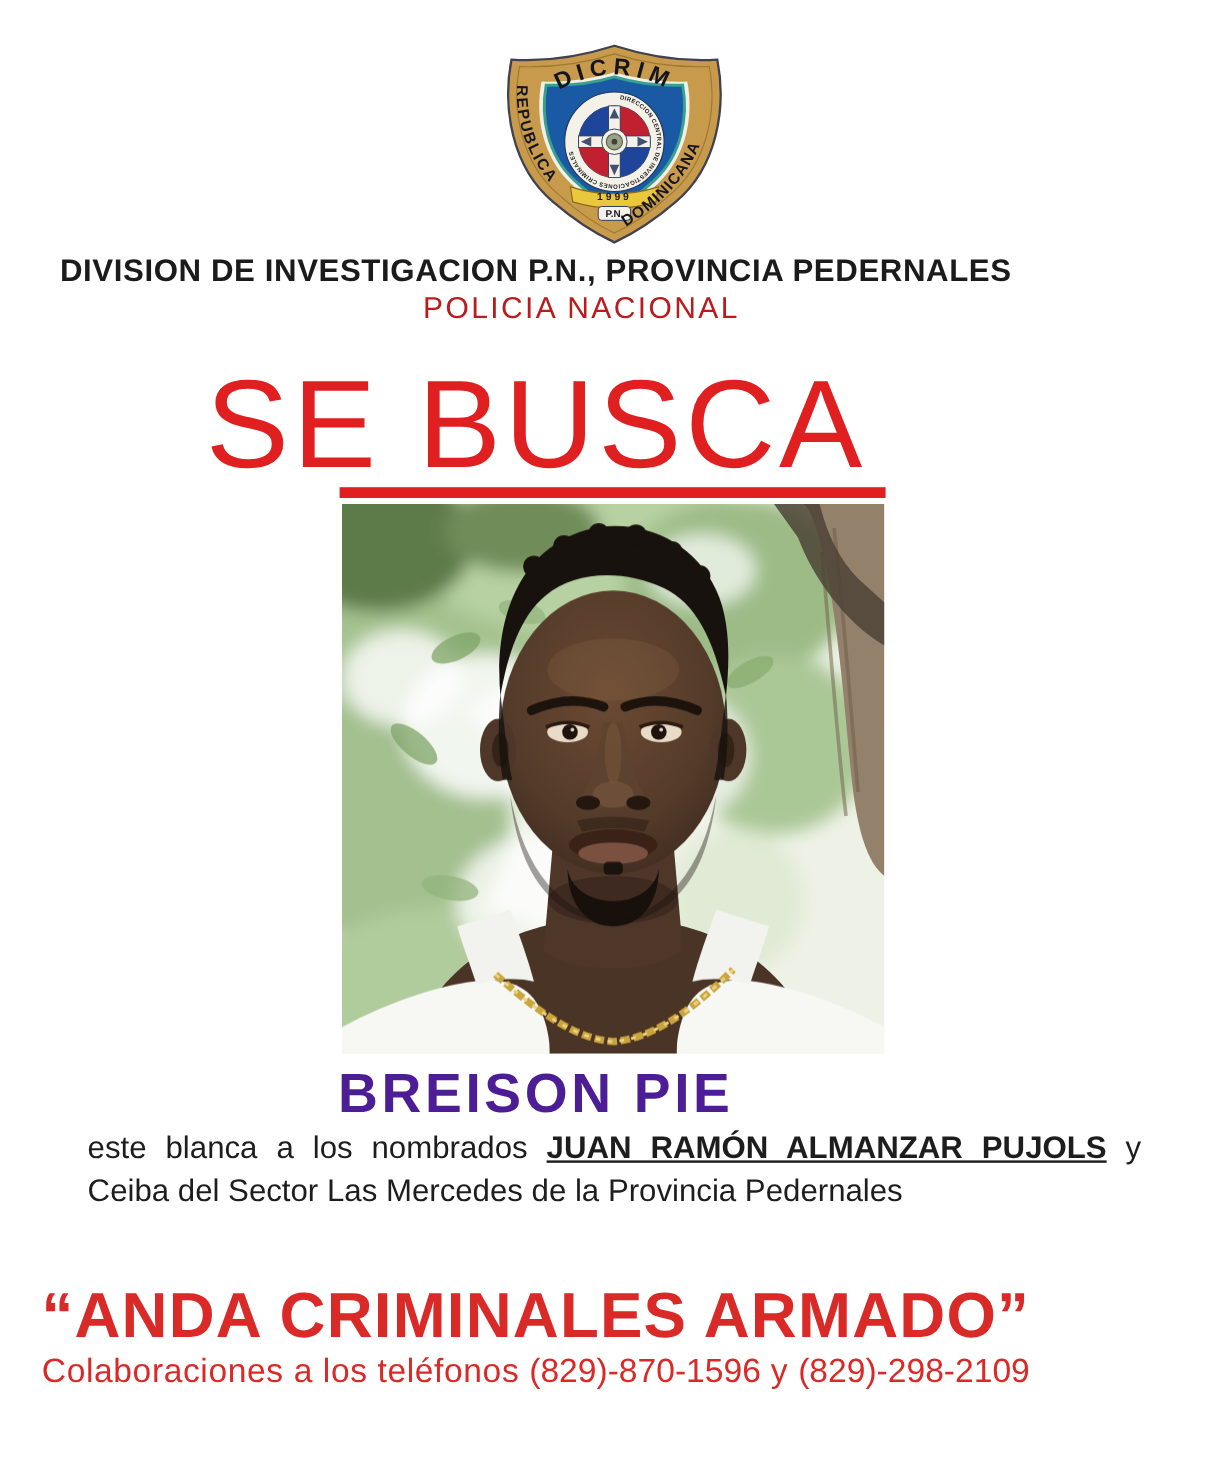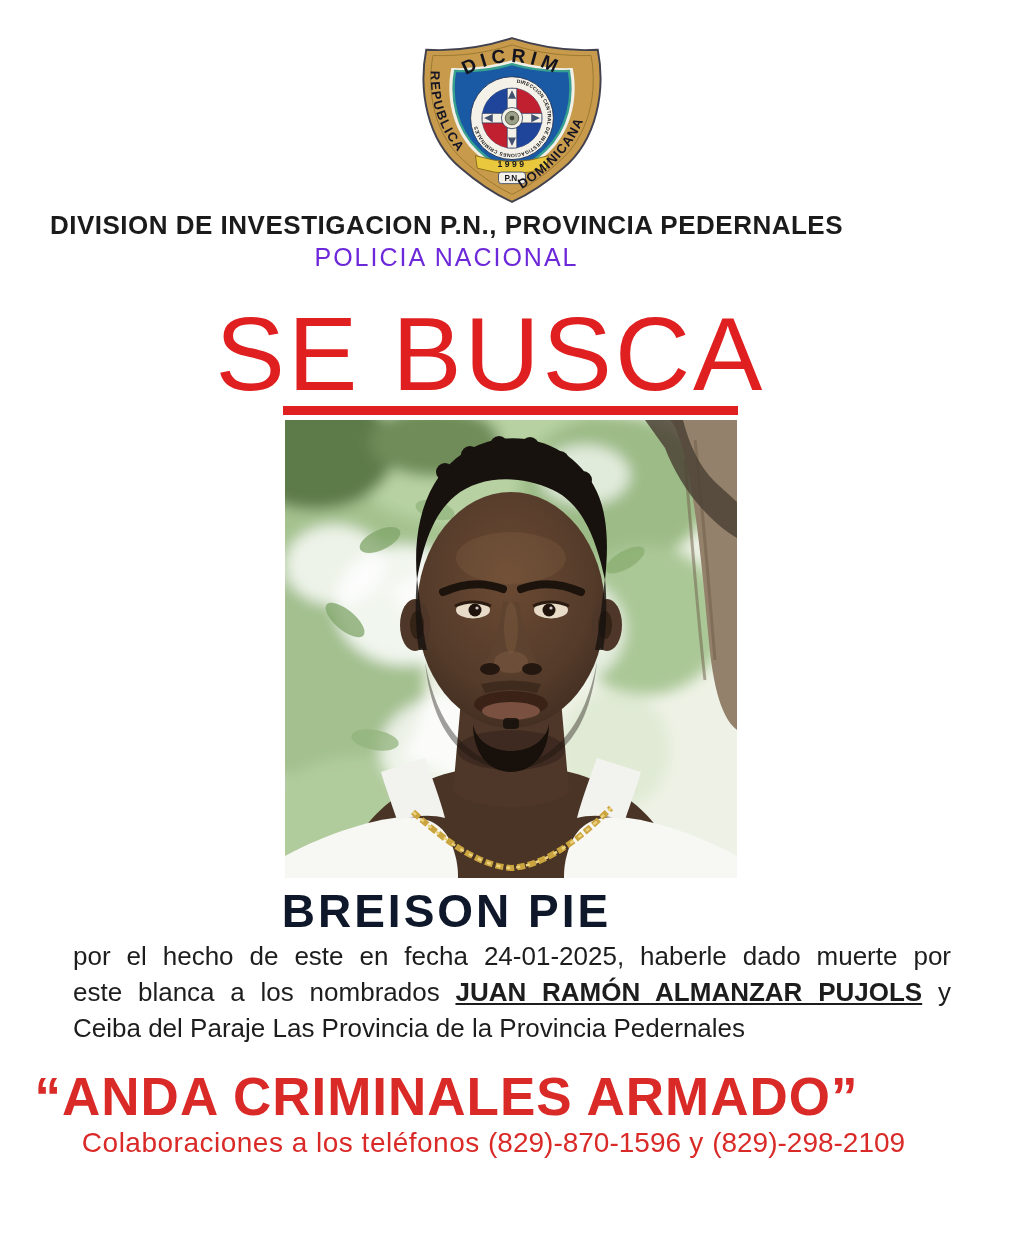--- a/index.html
+++ b/index.html
@@ -6,43 +6,43 @@
   #poster{
     position:relative;width:1021px;height:1237px;background:#ffffff;overflow:hidden;
     font-family:"Liberation Sans", sans-serif;color:#1d1d1d;
   }
   .abs{position:absolute;}
   .centered{left:0;width:893px;text-align:center;}
 
   
   #badge{left:406px;top:33px;width:212px;height:176px;}
   .hdr1{top:210px;font-size:26px;font-weight:bold;letter-spacing:.5px;color:#1b1b1b;}
-  .hdr2{top:243px;font-size:25px;font-weight:400;letter-spacing:2px;color:#6d28d9;}
+  .hdr2{top:243px;font-size:25px;font-weight:400;letter-spacing:2px;color:#b91c1c;padding-left:38px;}
   .hdr3{top:273px;font-size:23px;font-weight:400;letter-spacing:1px;color:#2b2b2b;}
 
   
-  .se-busca{top:302px;font-size:104px;line-height:104px;font-weight:400;letter-spacing:3px;color:#e02020;padding-left:44px;}
+  .se-busca{top:302px;font-size:104px;line-height:104px;font-weight:400;letter-spacing:3px;color:#e02020;}
   .title-underline{left:283px;top:406px;width:455px;height:9px;background:#e02020;}
 
   
   #photo{left:285px;top:420px;width:452px;height:458px;}
 
   
-  .suspect-name{top:884px;font-size:46px;font-weight:bold;letter-spacing:3px;color:#0f172a;}
+  .suspect-name{top:884px;font-size:46px;font-weight:bold;letter-spacing:3px;color:#4c1d95;}
 
   
   #body-text{left:73px;top:938px;width:878px;font-size:26px;line-height:36px;color:#1d1d1d;}
   .bline{text-align:justify;text-align-last:justify;}
   .bline.last{text-align-last:left;}
   .seg{white-space:normal;}
   .seg.bold{font-weight:bold;text-decoration:underline;}
 
   
   .warning{top:1068px;font-size:53px;line-height:58px;font-weight:bold;letter-spacing:1px;color:#d92a28;}
-  .phones{top:1126px;font-size:28px;line-height:34px;font-weight:400;letter-spacing:.5px;color:#d92a28;margin-left:47px;}
+  .phones{top:1126px;font-size:28px;line-height:34px;font-weight:400;letter-spacing:.5px;color:#d92a28;}
   .phones .num{letter-spacing:0;}
 </style>
 </head>
 <body>
 
 <div id="poster">
 
   <div id="badge" class="abs">
     <svg width="212" height="176" viewBox="0 0 220 182" xmlns="http://www.w3.org/2000/svg">
 
@@ -202,23 +202,22 @@
       <path d="M356 352 L312 338 C304 360 297 379 292 398 C306 394 326 396 340 400 C346 382 352 366 356 352 Z" fill="#f2f2ee"></path>
 
       <path d="M128 392 C170 430 200 446 226 448 C254 446 286 428 326 388" stroke="#caa43e" stroke-width="6" fill="none" stroke-dasharray="8 3"></path>
       <path d="M128 392 C170 430 200 446 226 448 C254 446 286 428 326 388" stroke="#ecd27c" stroke-width="2.5" fill="none" stroke-dasharray="4 6"></path>
     </svg>
   </div>
 
   <div class="abs centered suspect-name">BREISON PIE</div>
 
   <div id="body-text" class="abs">
-    <div class="bline"><span class="seg">por el hecho de este en fecha 24-01-2025, haberle dado muerte por</span></div>
     <div class="bline"><span class="seg">este blanca a los nombrados </span><span class="seg bold">JUAN RAMÓN ALMANZAR PUJOLS</span><span class="seg"> y</span></div>
-    <div class="bline last"><span class="seg">Ceiba del Paraje Las Provincia de la Provincia Pedernales</span></div>
+    <div class="bline last"><span class="seg">Ceiba del Sector Las Mercedes de la Provincia Pedernales</span></div>
   </div>
 
   <div class="abs centered warning">“ANDA CRIMINALES ARMADO”</div>
 
   <div class="abs centered phones">
     <span>Colaboraciones a los teléfonos </span><span class="num">(829)-870-1596</span><span> y </span><span class="num">(829)-298-2109</span>
   </div>
 
 </div>
 

